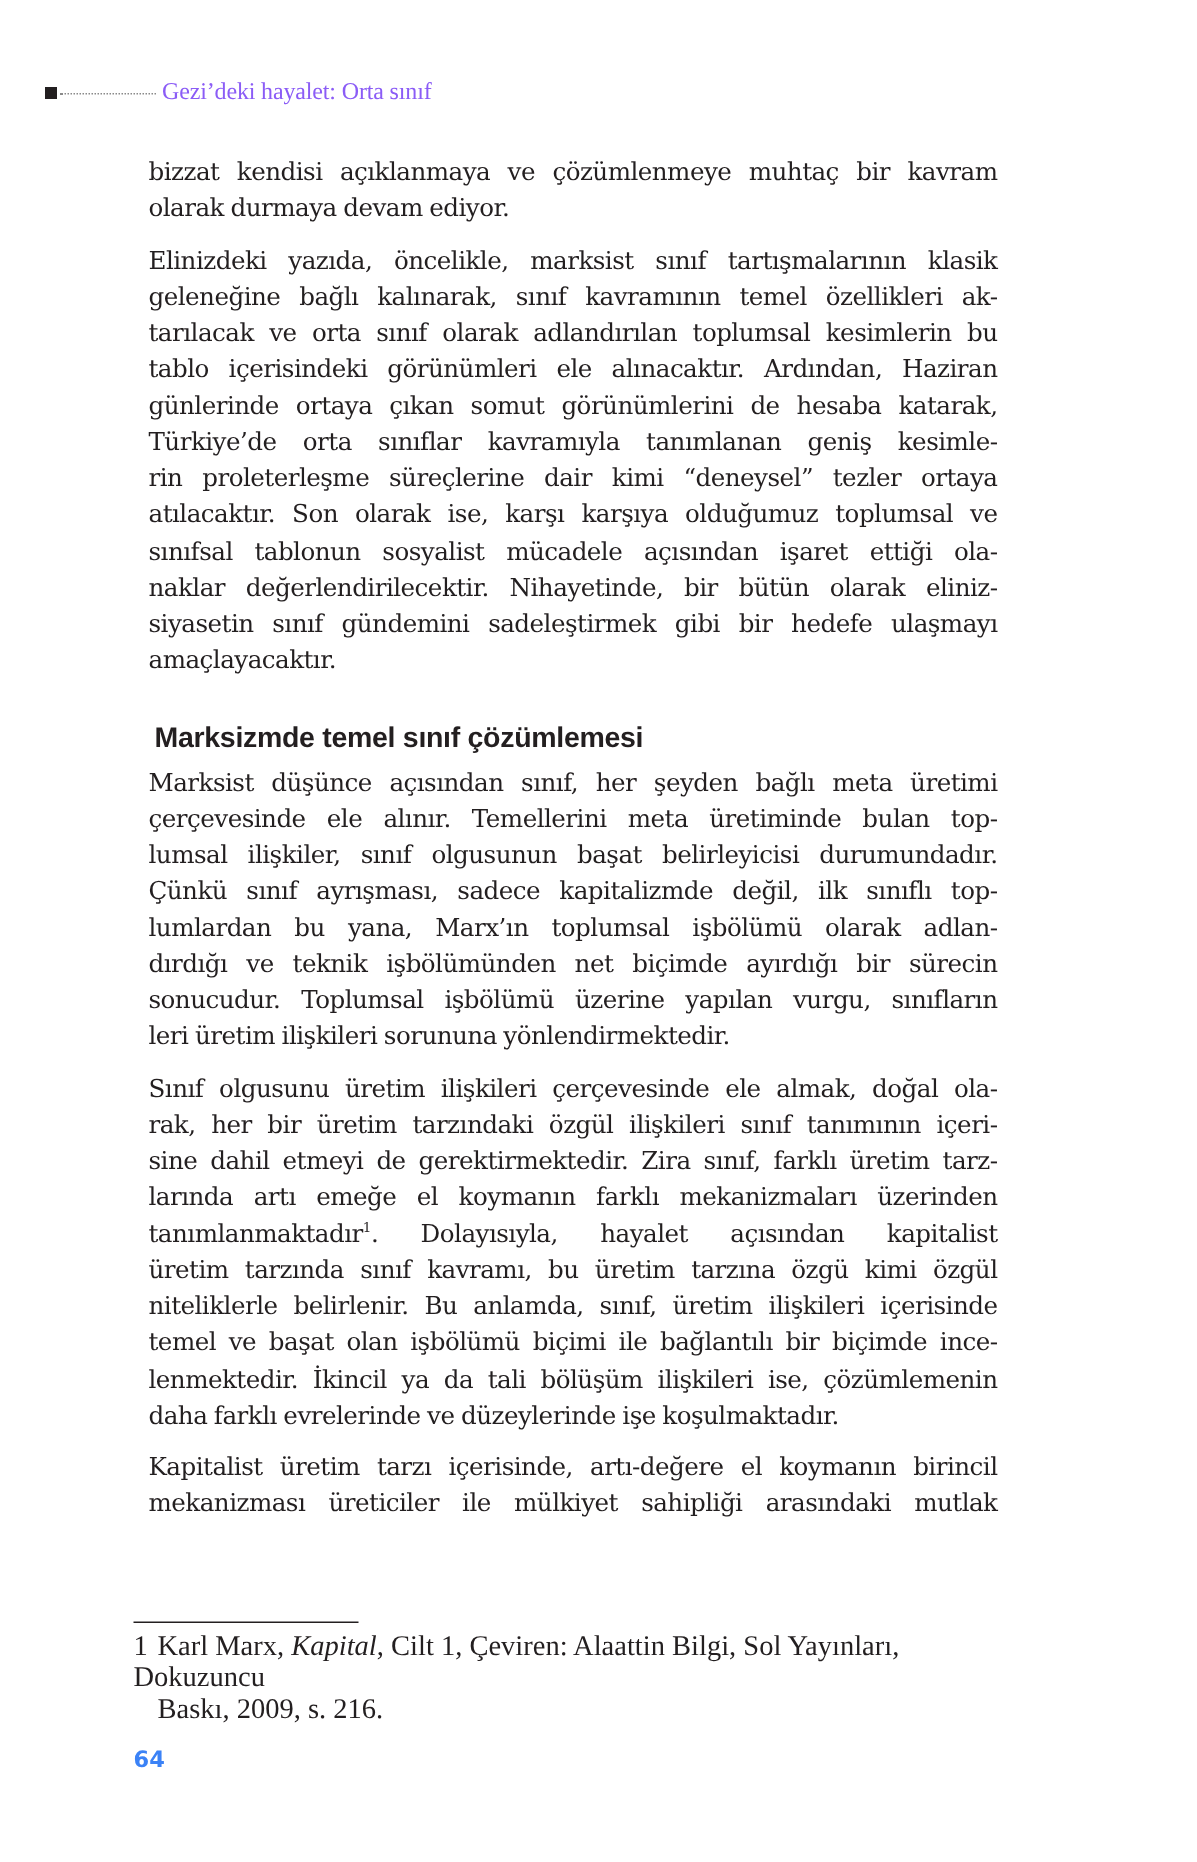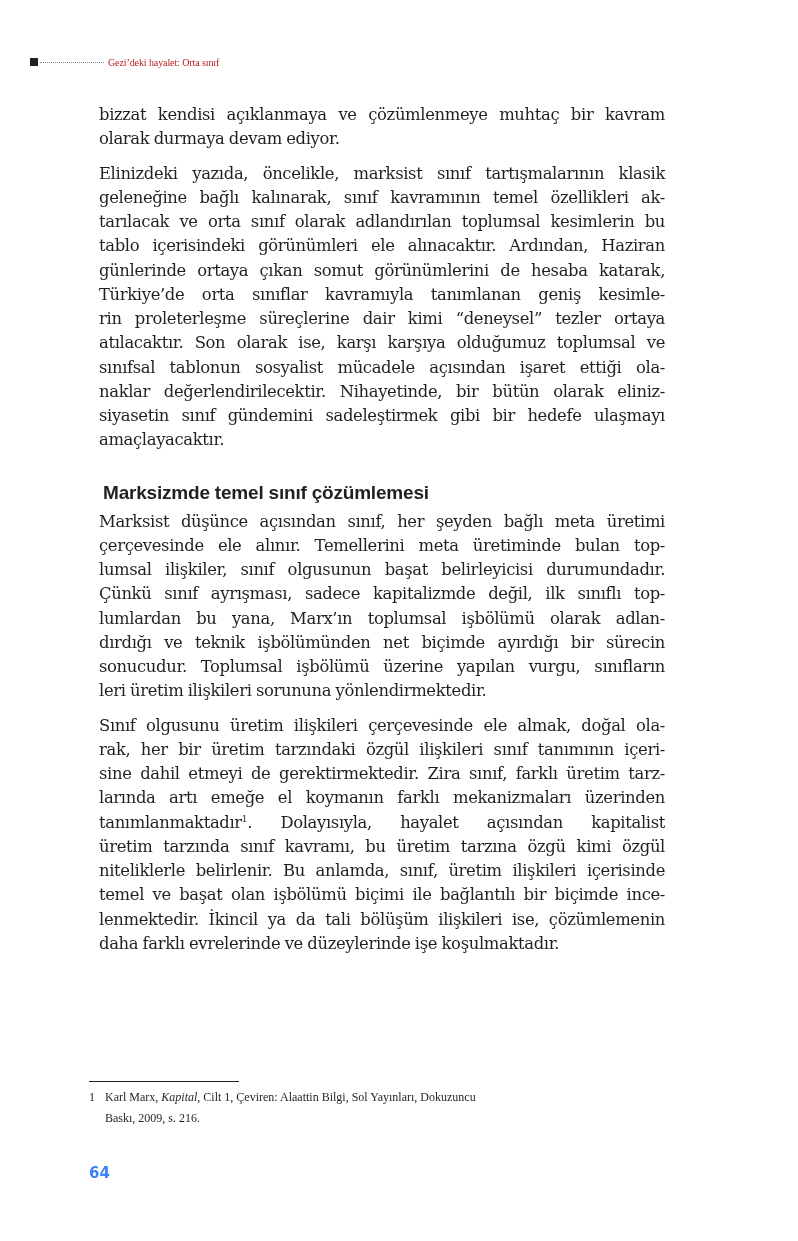--- a/index.html
+++ b/index.html
@@ -30,22 +30,22 @@
     }
     .header-dots {
       width: 64px;
       height: 0;
       border-top: 1px dotted #8a8a8a;
       margin: 0 4px 0 2px;
       display: inline-block;
     }
     .header-title {
       font-family: "Liberation Serif", "DejaVu Serif", serif;
-      font-size: 10px;
-      color: #b91c1c;
+      font-size: 16px;
+      color: #8b5cf6;
       letter-spacing: -0.1px;
     }
     .content {
       position: absolute;
       left: 99px;
       top: 103px;
       width: 566px;
     }
     .para {
       font-family: "DejaVu Serif", "Liberation Serif", serif;
@@ -88,21 +88,21 @@
       width: 150px;
       height: 0;
       border-top: 1px solid #231f20;
     }
     .footnote {
       position: absolute;
       left: 89px;
       top: 1087px;
       width: 566px;
       font-family: "Liberation Serif", "DejaVu Serif", serif;
-      font-size: 12px;
+      font-size: 19px;
       line-height: 21px;
       color: #231f20;
     }
     .footnote .fn-num {
       display: inline-block;
       width: 16px;
     }
     .footnote .fn-line2 {
       display: block;
       padding-left: 16px;
@@ -167,20 +167,24 @@
     <span class="line">sine dahil etmeyi de gerektirmektedir. Zira sınıf, farklı üretim tarz-</span>
     <span class="line">larında artı emeğe el koymanın farklı mekanizmaları üzerinden</span>
     <span class="line"><span>tanımlanmaktadır</span><sup class="fnref">1</sup><span>. Dolayısıyla, hayalet açısından kapitalist</span></span>
     <span class="line">üretim tarzında sınıf kavramı, bu üretim tarzına özgü kimi özgül</span>
     <span class="line">niteliklerle belirlenir. Bu anlamda, sınıf, üretim ilişkileri içerisinde</span>
     <span class="line">temel ve başat olan işbölümü biçimi ile bağlantılı bir biçimde ince-</span>
     <span class="line">lenmektedir. İkincil ya da tali bölüşüm ilişkileri ise, çözümlemenin</span>
     <span class="line last">daha farklı evrelerinde ve düzeylerinde işe koşulmaktadır.</span>
   </p>
 
+  <p class="para">
+    <span class="line">Kapitalist üretim tarzı içerisinde, artı-değere el koymanın birincil</span>
+    <span class="line">mekanizması üreticiler ile mülkiyet sahipliği arasındaki mutlak</span>
+  </p>
 </div>
 
 <div class="footnote-rule"></div>
 <div class="footnote">
   <span class="fn-line1"><span class="fn-num">1</span><span>Karl Marx, </span><em>Kapital</em><span>, Cilt 1, Çeviren: Alaattin Bilgi, Sol Yayınları, Dokuzuncu</span></span>
   <span class="fn-line2">Baskı, 2009, s. 216.</span>
 </div>
 
 <div class="page-number">64</div>
 

